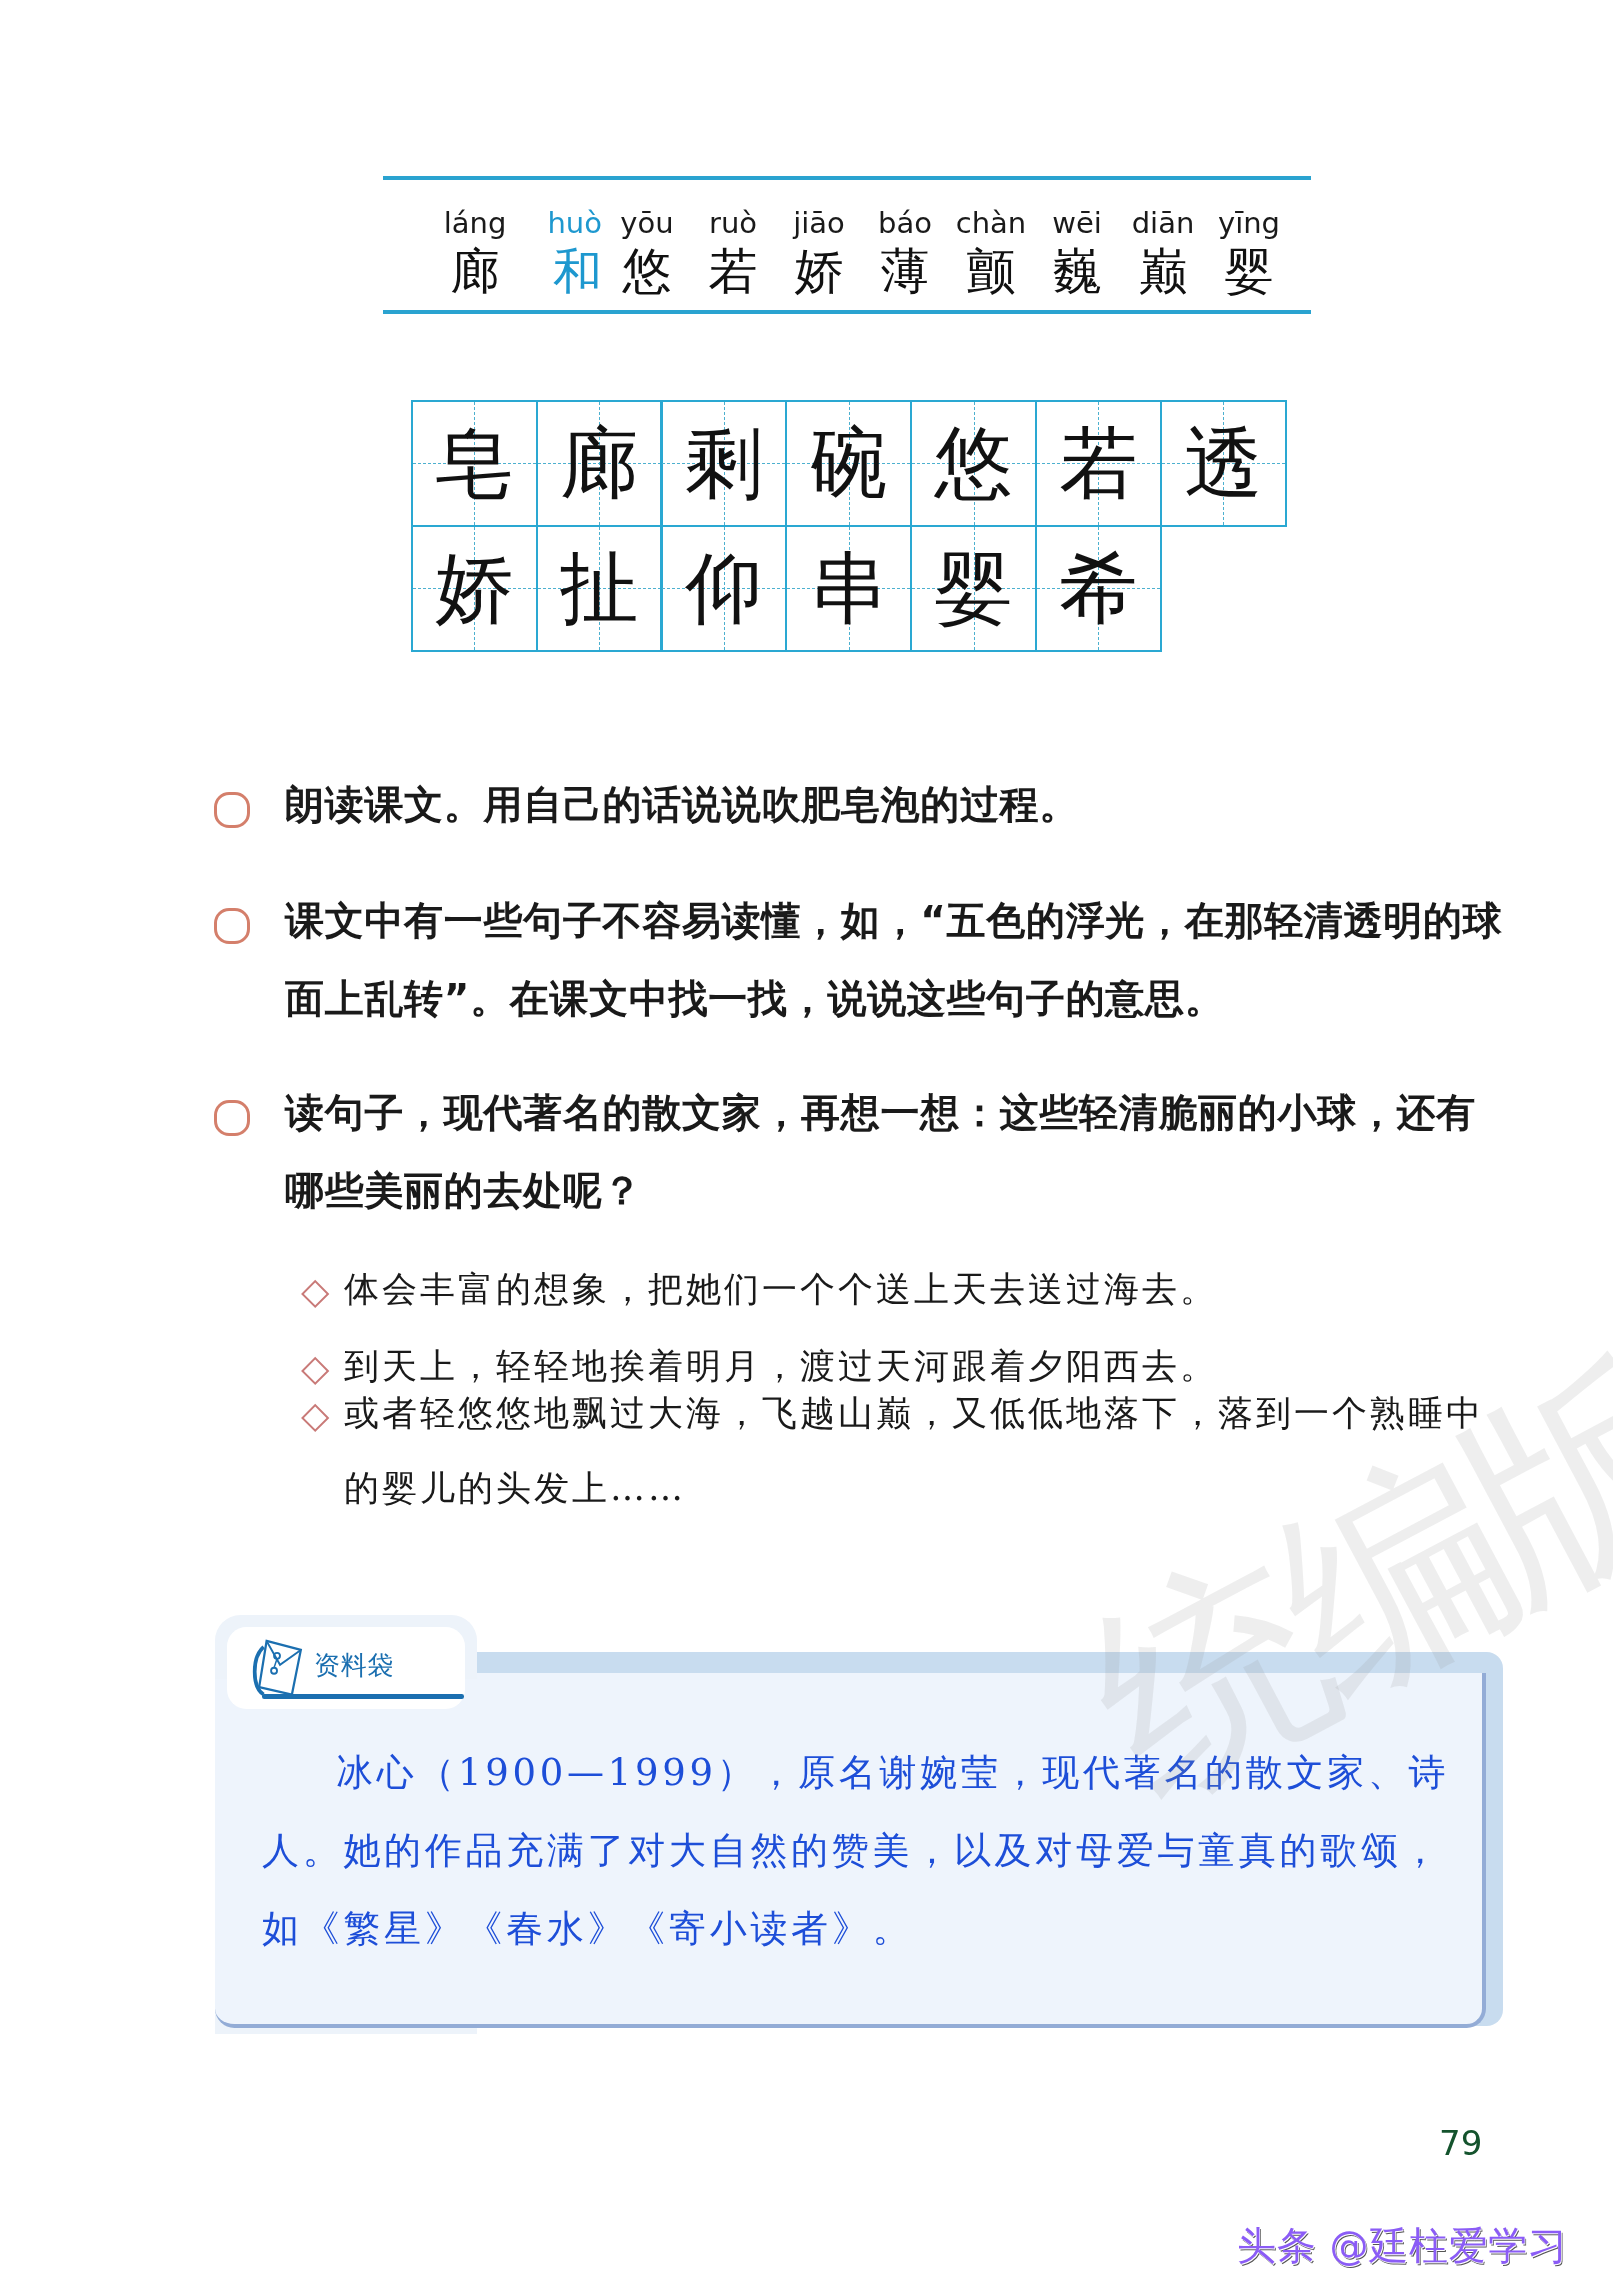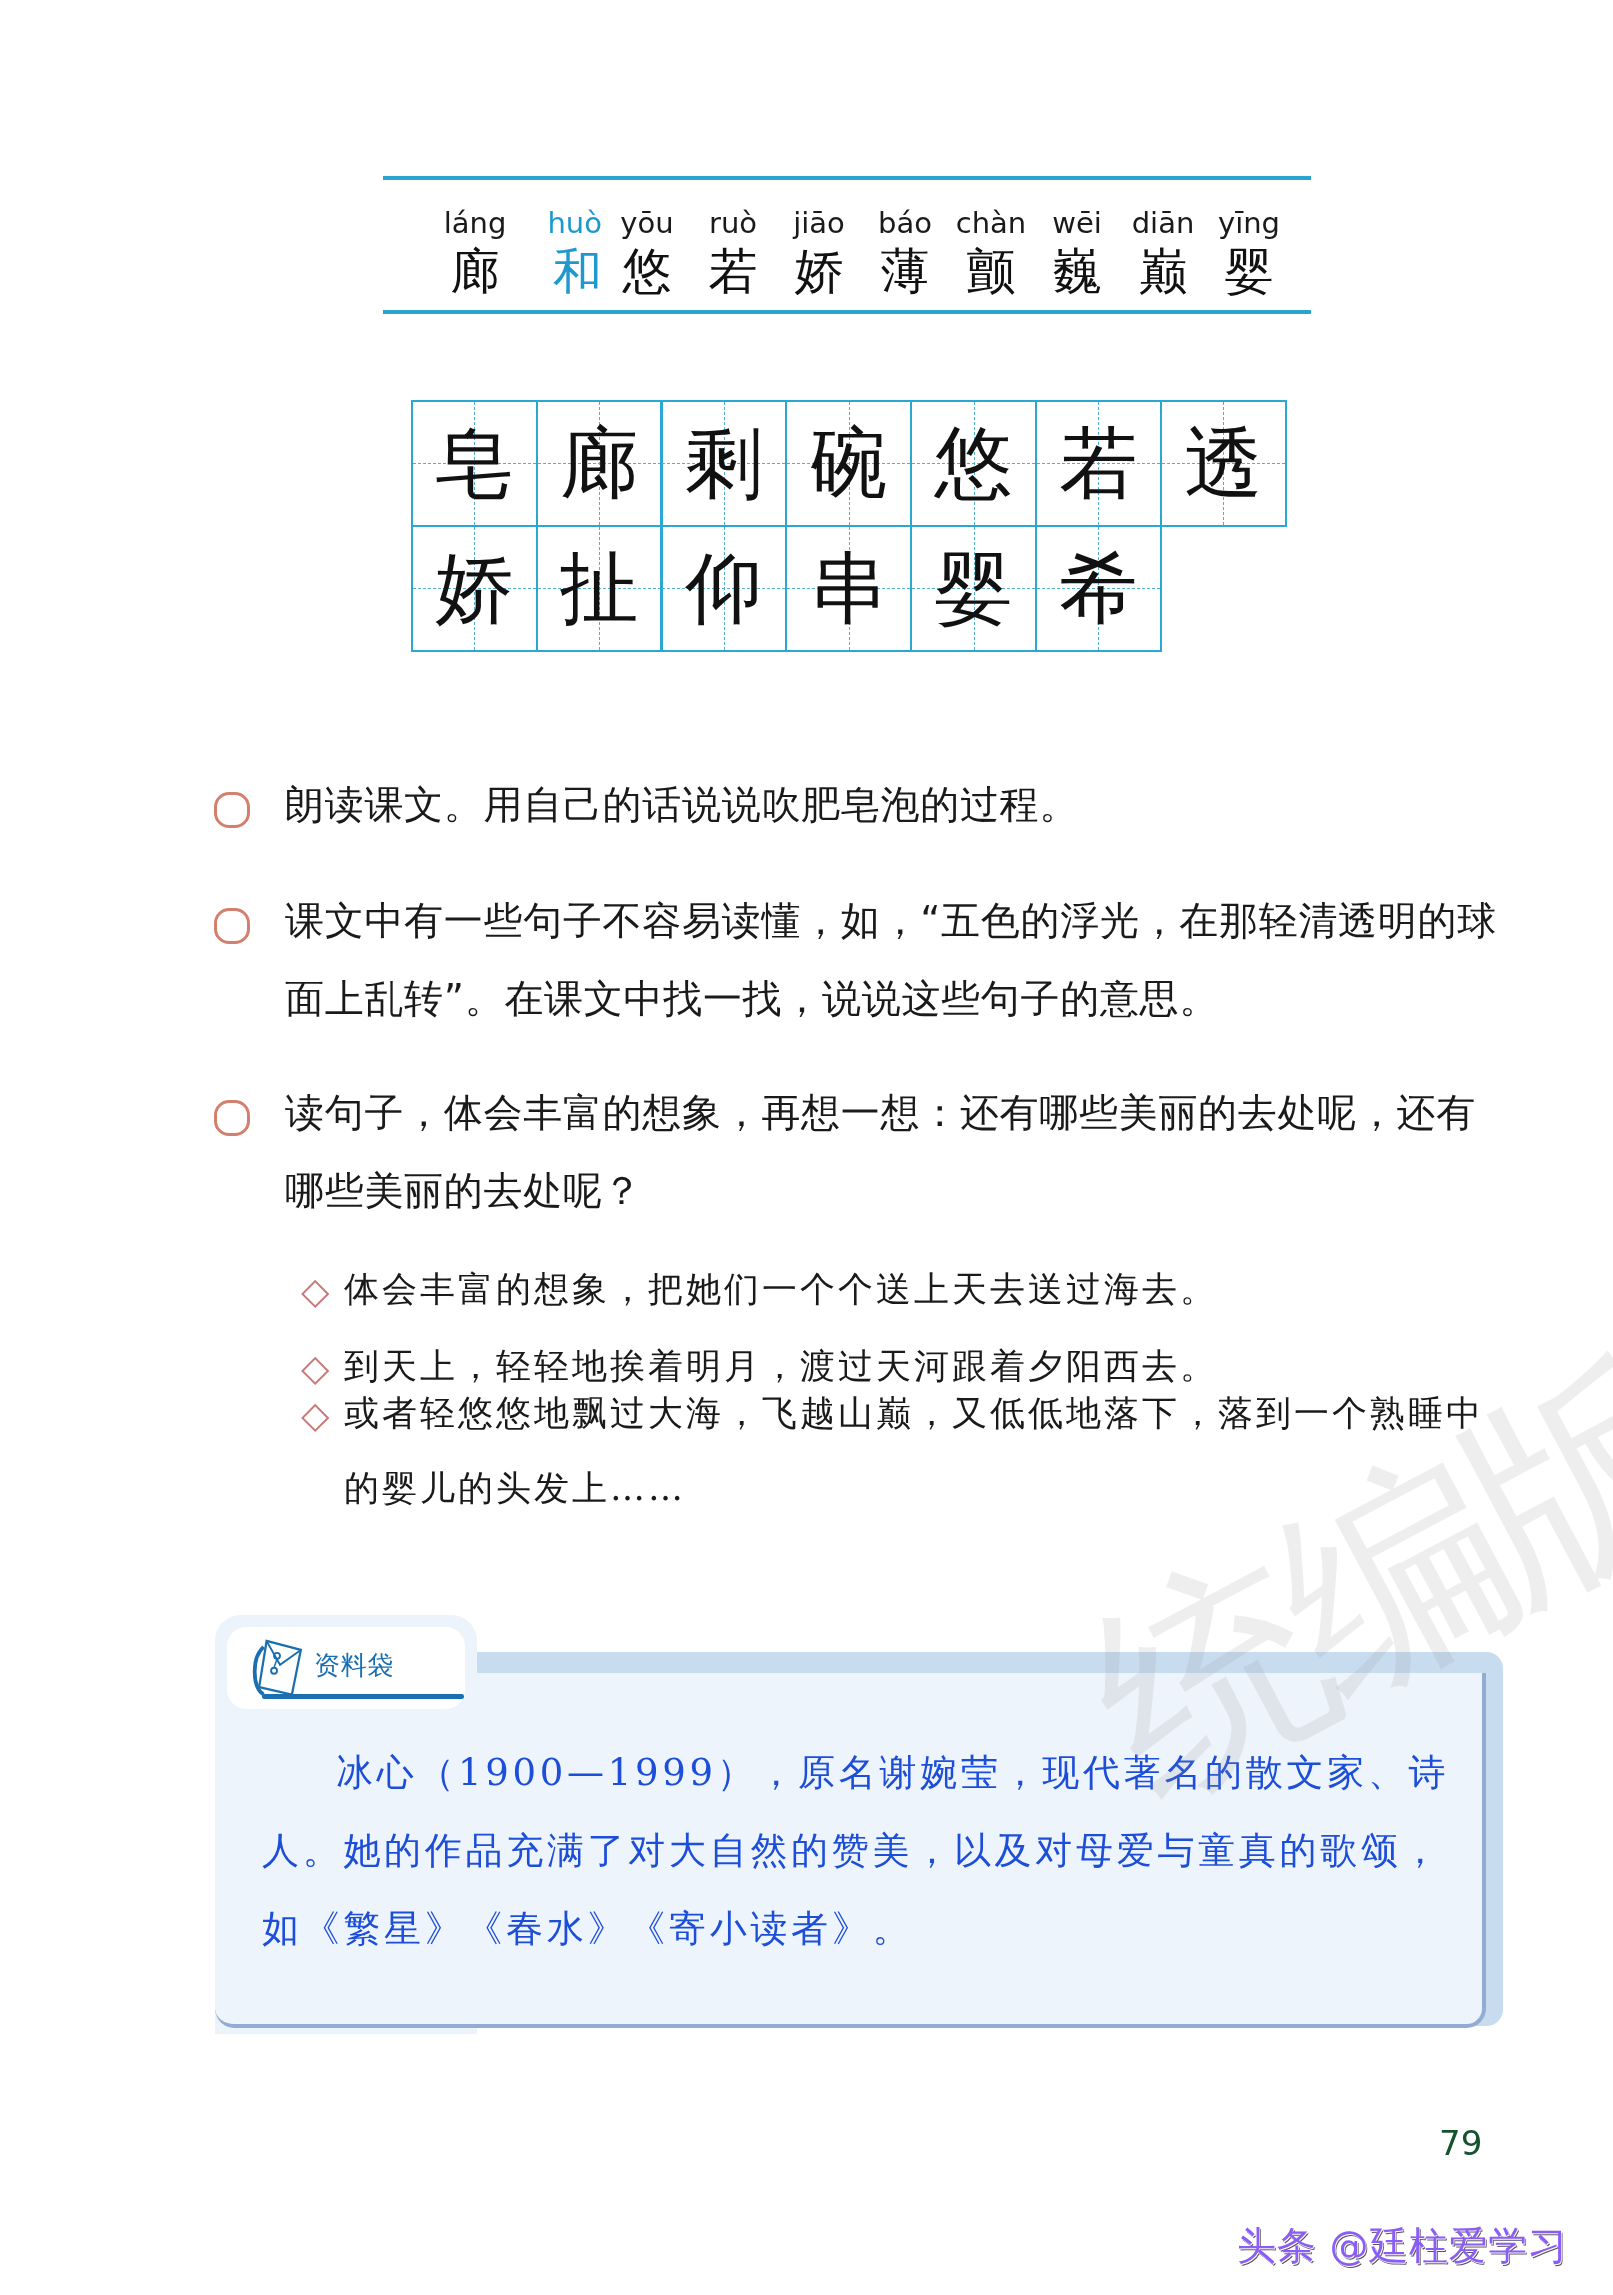--- a/index.html
+++ b/index.html
@@ -47,21 +47,21 @@
   }
 
   
   .ex { position: absolute; left: 214px; width: 1301px; }
   .ex .bullet {
     position: absolute; left: 0; top: 10.5px; width: 36px; height: 36px;
     border: 3px solid #d47f6b; border-radius: 42%; box-sizing: border-box;
   }
   .ex .text {
     margin-left: 71px; font-family: "DejaVu Sans", "Liberation Sans", sans-serif;
-    font-size: 39px; line-height: 78px; margin-top: -15px; letter-spacing: 0.7px;
+    font-size: 39px; line-height: 78px; margin-top: -15px; letter-spacing: 0.7px; font-weight: bold;
   }
   .sub { position: absolute; left: 299px; width: 1211px; }
   .sub .diamond {
     position: absolute; left: 6px; top: 16.4px; width: 16.4px; height: 16.4px;
     border: 2.2px solid #c97a78; transform: rotate(45deg);
   }
   .sub .text {
     margin-left: 45px; font-size: 35px; line-height: 75px; margin-top: -16.4px;
     letter-spacing: 3px;
   }
@@ -220,21 +220,21 @@
 <div class="ex" style="top:781px">
   <span class="bullet"></span>
   <div class="text">朗读课文。用自己的话说说吹肥皂泡的过程。</div>
 </div>
 <div class="ex" style="top:897px">
   <span class="bullet"></span>
   <div class="text">课文中有一些句子不容易读懂，如，“五色的浮光，在那轻清透明的球面上乱转”。在课文中找一找，说说这些句子的意思。</div>
 </div>
 <div class="ex" style="top:1089px">
   <span class="bullet"></span>
-  <div class="text">读句子，体会丰富的想象，再想一想：还有哪些美丽的去处呢，还有哪些美丽的去处呢？</div>
+  <div class="text">读句子，现代著名的散文家，再想一想：这些轻清脆丽的小球，还有哪些美丽的去处呢？</div>
 </div>
 
 <div class="sub" style="top:1268px">
   <span class="diamond"></span>
   <div class="text">体会丰富的想象，把她们一个个送上天去送过海去。</div>
 </div>
 <div class="sub" style="top:1345px">
   <span class="diamond"></span>
   <div class="text">到天上，轻轻地挨着明月，渡过天河跟着夕阳西去。</div>
 </div>

